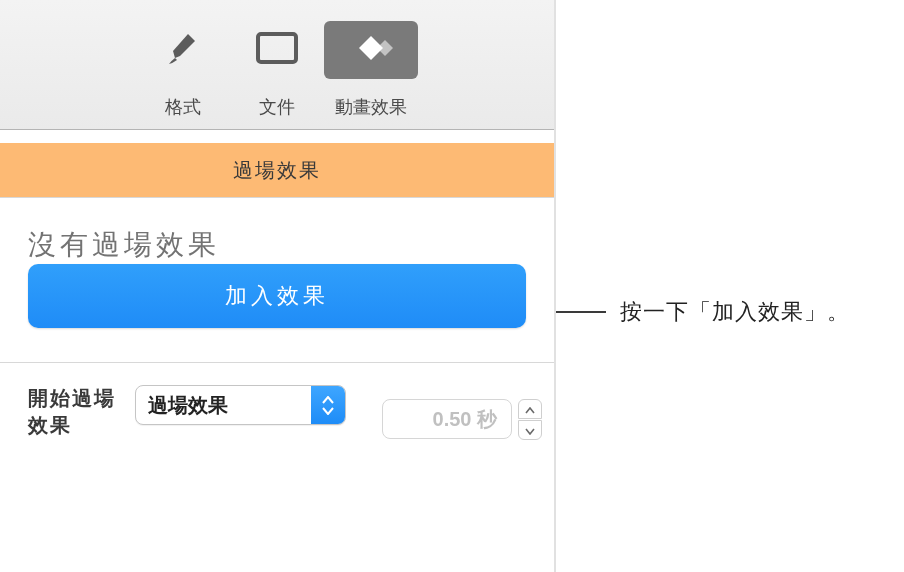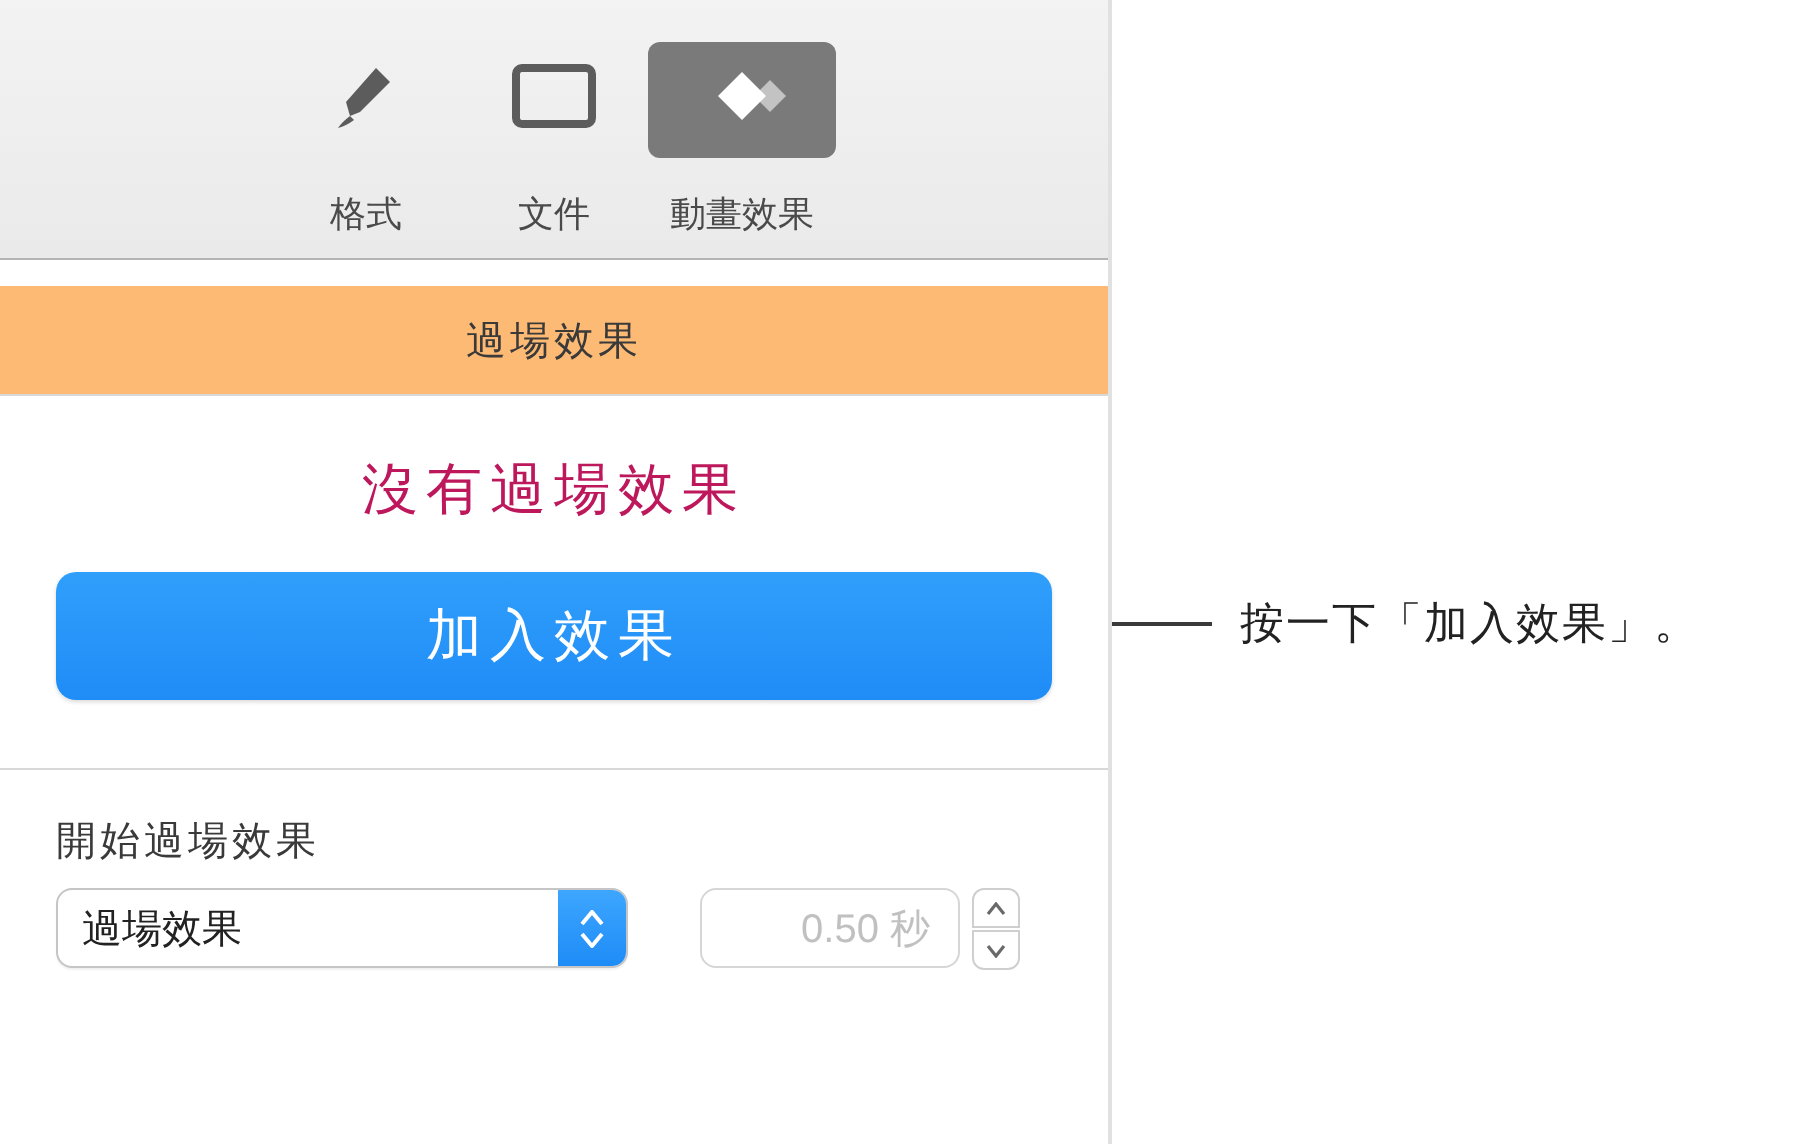--- a/index.html
+++ b/index.html
@@ -58,50 +58,49 @@
       color: #3a3a3a;
       letter-spacing: 2px;
       background: #fdba74;
       margin-top: 13px;
     }
     .content {
       padding: 28px 28px 0 28px;
       background: #fff;
     }
     .no-effect {
-      text-align: center;
+      text-align: left;
       font-size: 28px;
-      color: #be185d;
+      color: #737373;
       letter-spacing: 4px;
-      margin-bottom: 22px;
     }
     .add-btn {
       width: 100%;
       height: 64px;
       border: none;
       border-radius: 10px;
       background: linear-gradient(#309ffb, #1f8cf7);
       color: #fff;
-      font-size: 28px;
+      font-size: 22px;
       letter-spacing: 4px;
       cursor: pointer;
       box-shadow: 0 1px 2px rgba(0,0,0,.15);
     }
     .divider {
       margin: 34px -28px 0 -28px;
       height: 1px;
       background: #d8d8d8;
     }
     .controls {
       padding: 22px 28px;
       display: flex;
       gap: 36px;
       align-items: flex-end;
     }
-    .ctrl-group { display: flex; flex-direction: column; gap: 10px; }
+    .ctrl-group { display: flex; flex-direction: row; gap: 10px; font-weight: bold; }
     .ctrl-label {
       font-size: 20px;
       color: #3a3a3a;
       letter-spacing: 2px;
     }
     .select {
       width: 286px;
       height: 40px;
       display: flex;
       align-items: stretch;

